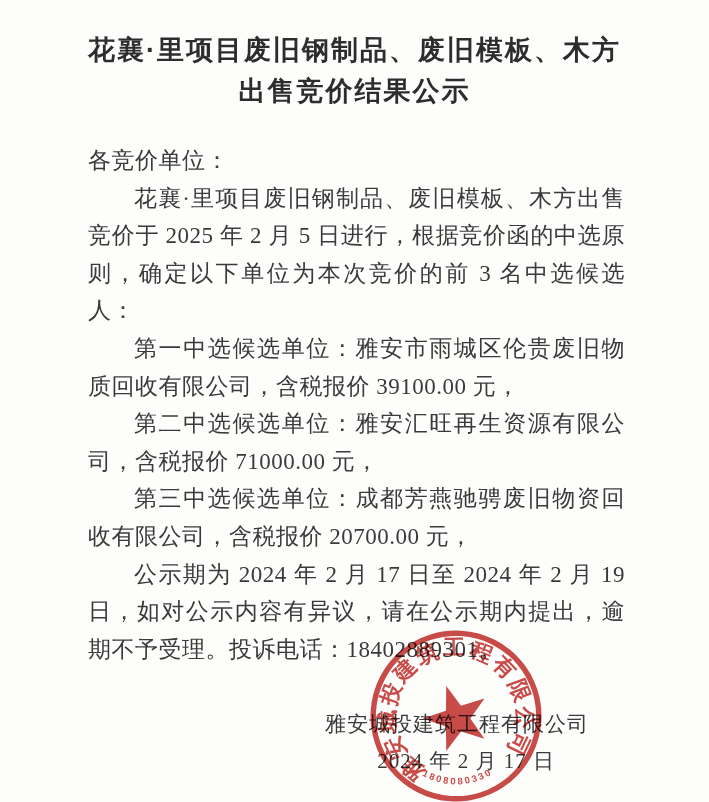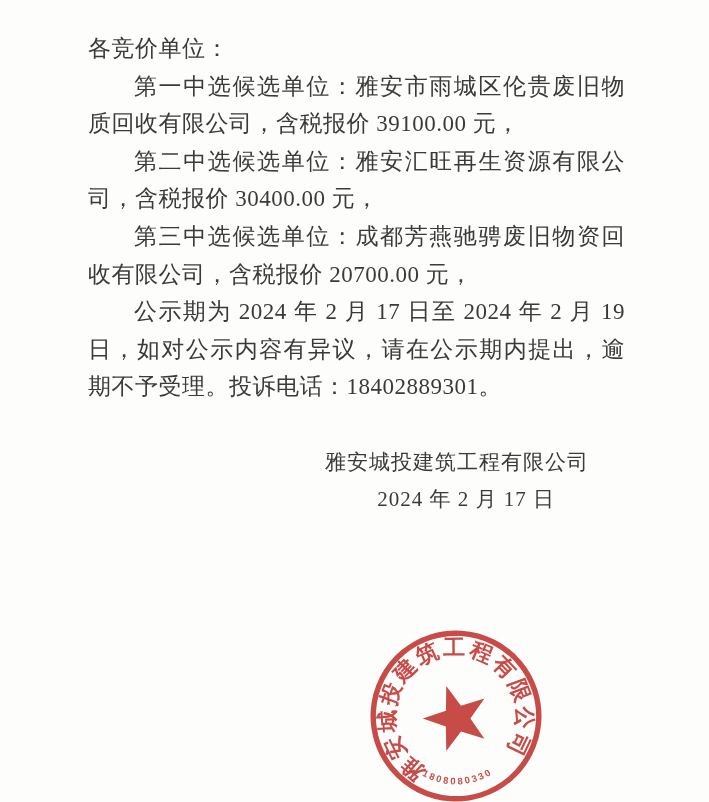--- a/index.html
+++ b/index.html
@@ -62,25 +62,30 @@
   .seal text {
     font-family: "Liberation Sans", sans-serif;
     font-weight: bold;
   }
 </style>
 </head>
 <body>
 
 <div class="page">
 
+  <div class="title">
+    <div>花襄·里项目废旧钢制品、废旧模板、木方</div>
+    <div>出售竞价结果公示</div>
+  </div>
 
   <div class="body-text">
     <p class="salutation">各竞价单位：</p>
+    <p class="para">花襄·里项目废旧钢制品、废旧模板、木方出售竞价于 2025 年 2 月 5 日进行，根据竞价函的中选原则，确定以下单位为本次竞价的前 3 名中选候选人：</p>
     <p class="para">第一中选候选单位：雅安市雨城区伦贵废旧物质回收有限公司，含税报价 39100.00 元，</p>
-    <p class="para">第二中选候选单位：雅安汇旺再生资源有限公司，含税报价 30400.00 元，</p>
+    <p class="para">第二中选候选单位：雅安汇旺再生资源有限公司，含税报价 71000.00 元，</p>
     <p class="para">第三中选候选单位：成都芳燕驰骋废旧物资回收有限公司，含税报价 20700.00 元，</p>
     <p class="para">公示期为 2024 年 2 月 17 日至 2024 年 2 月 19 日，如对公示内容有异议，请在公示期内提出，逾期不予受理。投诉电话：18402889301。</p>
   </div>
 
   <div class="signature">
     <div class="sig-company">雅安城投建筑工程有限公司</div>
     <div class="sig-date">2024 年 2 月 17 日</div>
   </div>
 
   <svg class="seal" viewBox="0 0 200 200" aria-hidden="true">

